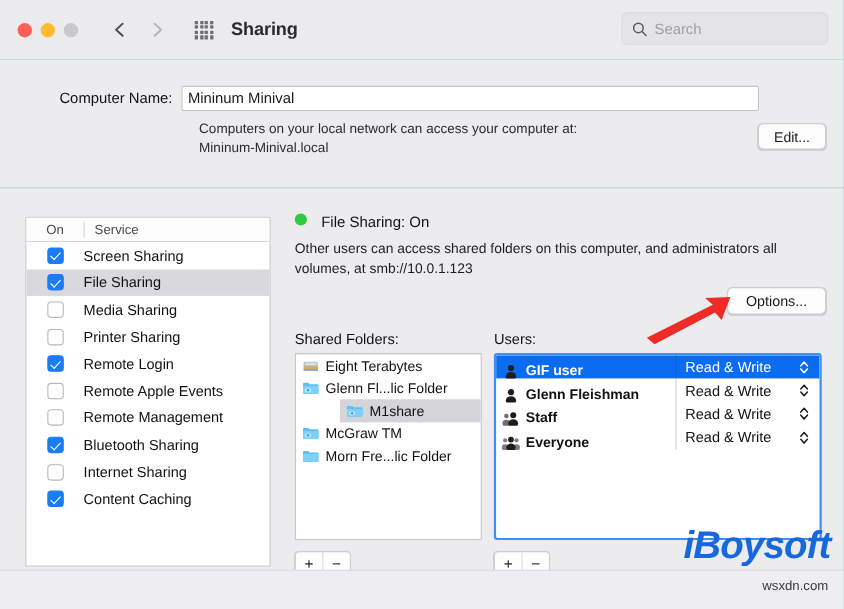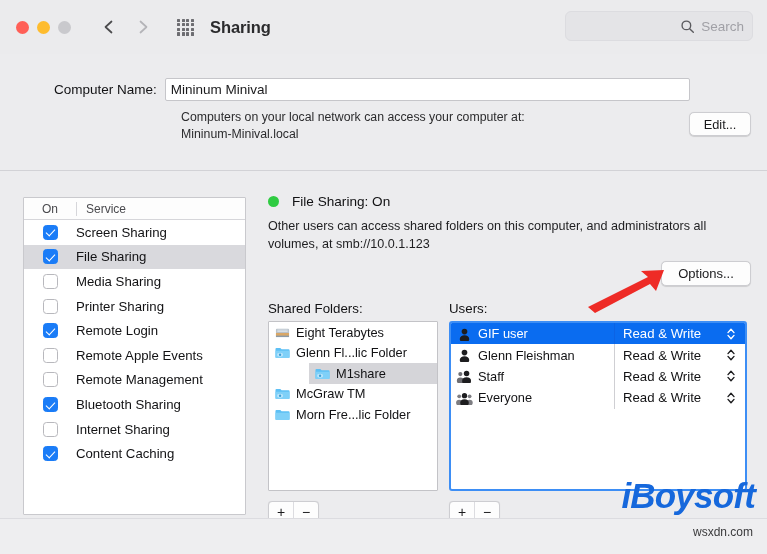--- a/index.html
+++ b/index.html
@@ -51,21 +51,21 @@
     font-size: 16.5px; font-weight: bold; color: #2b2b2d;
     letter-spacing: -0.1px;
   }
 
   .search {
     position: absolute; right: 14px; top: 11px;
     width: 188px; height: 30px;
     background: #e4e4e7;
     border: 1px solid #dcdce0;
     border-radius: 6px;
-    display: flex; align-items: center; padding: 0 8px; justify-content: flex-end;
+    display: flex; align-items: center; padding: 0 8px;
   }
   .search svg { flex: 0 0 auto; }
   .search-ph { margin-left: 6px; font-size: 13.5px; color: #a0a0a6; }
 
   
   .namesec {
     position: relative;
     flex: 0 0 116px;
     background: #ececee;
     padding-top: 24px;
@@ -148,21 +148,21 @@
     width: 4px; height: 8px;
     border: solid #fff; border-width: 0 1.9px 1.9px 0;
     transform: rotate(43deg);
   }
   .svc-name { font-size: 13.2px; color: #121214; }
 
   
   .detail { position: absolute; left: 268px; top: 0; right: 0; top: 0; }
   .status-line {
     position: absolute; left: 0; top: 23px;
-    display: flex; align-items: center;
+    display: flex; 
   }
   .dot-green {
     width: 11px; height: 11px; border-radius: 50%;
     background: #2fcb42; margin-right: 13px;
   }
   .status-txt { font-size: 13.6px; color: #121214; }
   .desc {
     position: absolute; left: 0; top: 46px; width: 468px;
     font-size: 12.6px; color: #1e1e20; line-height: 18px;
   }
@@ -207,23 +207,24 @@
     background: #fff;
     border: 2px solid #3d8ef5;
     border-radius: 3px;
     overflow: hidden;
   }
   .u-row {
     display: flex; align-items: center;
     height: 21.4px;
   }
   .u-left {
-    width: 164px; display: flex; align-items: center;
+    width: 164px; display: flex; align-items: flex-end;
     padding-left: 5px; height: 100%;
     border-right: 1px solid #cfcfd3;
+    font-weight: bold;
   }
   .u-row.sel .u-left { border-right-color: #0c63e4; }
   .u-ico { width: 17px; height: 14px; margin-right: 5px; flex: 0 0 17px; }
   .u-name { font-size: 12.8px; color: #121214; }
   .u-row.sel { background: #0a6cf0; }
   .u-row.sel .u-name, .u-row.sel .u-perm { color: #ffffff; }
   .u-right {
     flex: 1; display: flex; align-items: center;
     justify-content: space-between;
     padding: 0 9px 0 8px; height: 100%;

